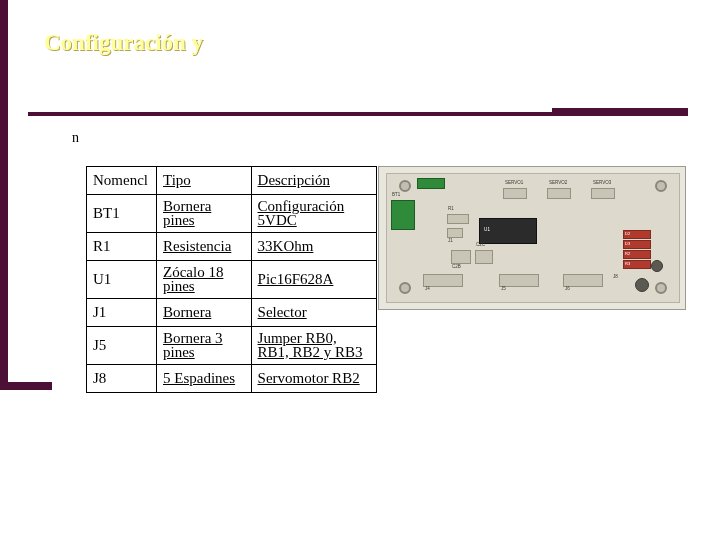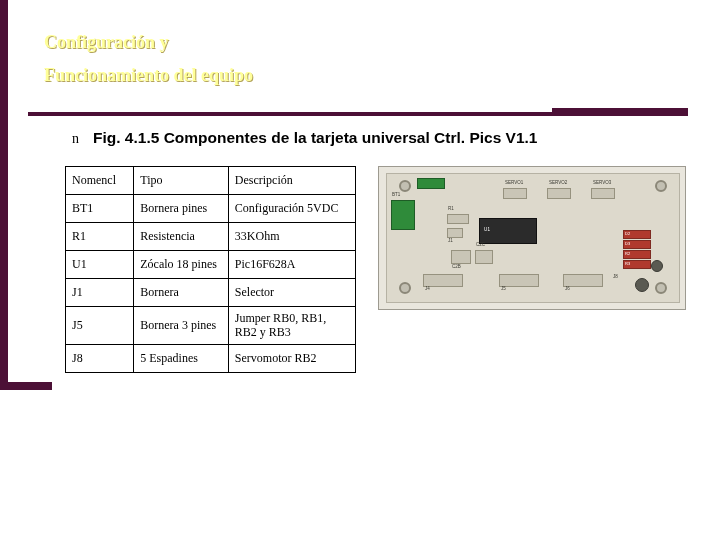--- a/index.html
+++ b/index.html
@@ -35,21 +35,21 @@
 
   
   .title {
     position: absolute;
     left: 44px;
     top: 26px;
     width: 640px;
     color: #ffff99;
     font-family: "Liberation Serif", serif;
     font-weight: bold;
-    font-size: 18px;
+    font-size: 23px;
     line-height: 33px;
     text-shadow: 1px 1px 0 #b3a35a;
   }
   .title .line2 { display: block; }
 
   
   .title-rule {
     position: absolute;
     left: 28px;
     top: 112px;
@@ -86,43 +86,43 @@
     font-family: "Liberation Sans", sans-serif;
     font-weight: bold;
     font-size: 15.5px;
     color: #000000;
     line-height: 20px;
   }
 
   
   .comp-table {
     position: absolute;
-    left: 65px;
+    left: 86px;
     top: 166px;
     width: 291px;
     border-collapse: collapse;
     font-family: "Liberation Serif", serif;
-    font-size: 12px;
+    font-size: 15px;
     color: #000000;
     background: #ffffff;
   }
   .comp-table td, .comp-table th {
     border: 1px solid #000000;
     padding: 4px 6px 5px 6px;
     vertical-align: middle;
     text-align: left;
     font-weight: normal;
     line-height: 14px;
   }
   .comp-table th {
     height: 18px;
   }
   .comp-table td.c0, .comp-table th.c0 { width: 58px; }
-  .comp-table td.c1, .comp-table th.c1 { width: 88px; }
-  .comp-table td.c2, .comp-table th.c2 { width: 125px; }
+  .comp-table td.c1, .comp-table th.c1 { width: 88px; text-decoration: underline; }
+  .comp-table td.c2, .comp-table th.c2 { width: 125px; text-decoration: underline; }
   .comp-table tr { height: 28px; }
   .comp-table tr.tall { height: 36px; }
   .center { text-align: center; }
 
   
   .board {
     position: absolute;
     left: 378px;
     top: 166px;
     width: 306px;
@@ -196,28 +196,26 @@
   }
 </style>
 </head>
 <body>
 
 <div class="left-bar"></div>
 <div class="left-bar-bottom"></div>
 
 <div class="title">
   <span>Configuración y</span>
-  <span class="line2">Funcionamiento del equipo</span>
 </div>
 <div class="title-rule-shadow"></div>
 <div class="title-rule"></div>
 
 <div class="bullet-row">
   <span class="bullet-mark">n</span>
-  <span class="bullet-text">Fig. 4.1.5 Componentes de la tarjeta universal Ctrl. Pics V1.1</span>
 </div>
 
 <table class="comp-table">
   <thead>
     <tr>
       <th class="c0">Nomencl</th>
       <th class="c1">Tipo</th>
       <th class="c2">Descripción</th>
     </tr>
   </thead>

